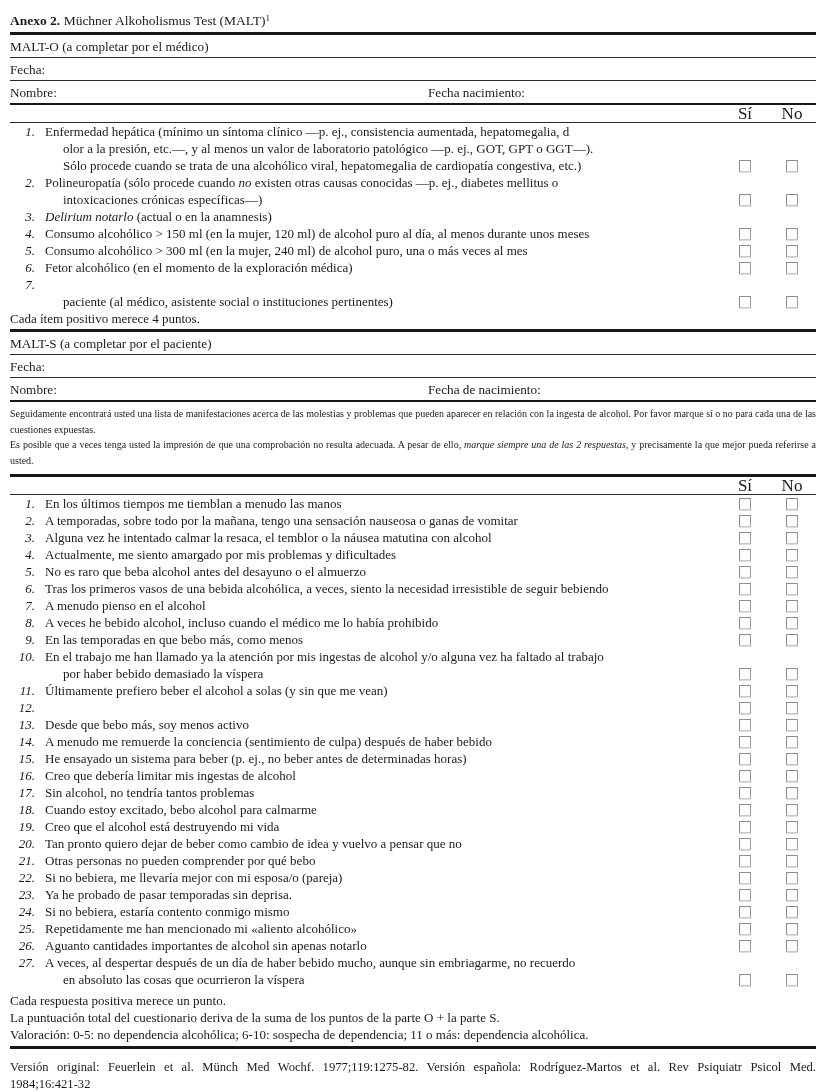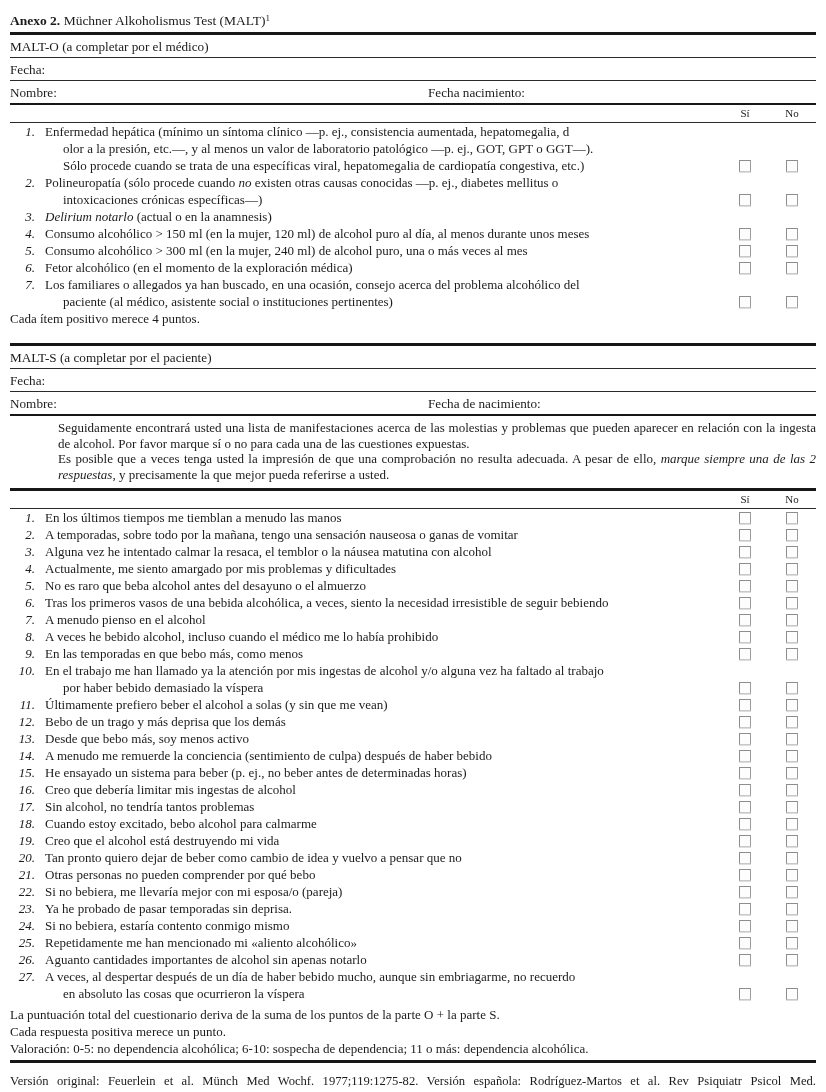--- a/index.html
+++ b/index.html
@@ -19,43 +19,43 @@
   .title b { font-weight:bold; }
   .title sup { font-size:9px; vertical-align:4px; line-height:0; }
 
   .tk { height:2.5px; background:#171717; }
   .tn { height:1px; background:#2a2a2a; }
 
   .hrow { position:relative; height:22px; font-size:13.2px; line-height:23px; }
   .hrow .mid { position:absolute; left:418px; top:0; }
   .fill { position:absolute; top:2px; bottom:2px; }
 
-  .sino { position:relative; height:17px; font-size:11px; line-height:17px; }
+  .sino { position:relative; height:17px; font-size:17px; line-height:17px; }
   .sino .col { position:absolute; width:24px; text-align:center; top:0; }
   .col-si { left:723px; }
   .col-no { left:770px; }
 
   .items { font-size:13px; line-height:17px; }
   .item { position:relative; display:flex; padding-right:78px; }
   .item .num { flex:0 0 25px; text-align:right; font-style:italic; margin-right:10px; }
   .item .text { flex:1; padding-left:18px; text-indent:-18px; }
   .cb {
     position:absolute; bottom:2px;
     width:12px; height:12px;
     background:#fdfdfd;
     border:1px solid #8d8d8d;
     border-bottom-color:#c9c9c9;
     border-right-color:#9b9b9b;
     box-shadow:0 1px 0 rgba(120,120,120,0.25);
   }
   .cb-si { left:729px; }
   .cb-no { left:776px; }
 
-  .note { font-size:13px; line-height:17px; padding-bottom:16px; }
-  .intro { font-size:13px; line-height:15.5px; text-align:justify; padding:4px 0 6px 0;margin-left:48px; }
+  .note { font-size:13px; line-height:17px; padding-bottom:2px; }
+  .intro { font-size:10px; line-height:15.5px; text-align:justify; padding:4px 0 6px 0; }
   .intro p { margin:0; }
   .scoring { font-size:13px; line-height:17.3px; padding:4px 0 3px 0; }
   .footnote {
     font-size:12.6px; line-height:17.5px;
     text-align:justify; word-spacing:1.5px;
     margin-top:10px;
   }
 </style>
 </head>
 <body>
@@ -87,21 +87,21 @@
 
   <div class="sino">
     <span class="col col-si">Sí</span>
     <span class="col col-no">No</span>
   </div>
   <div class="tn"></div>
 
   <div class="items" id="malt-o-items">
       <div class="item">
         <span class="num">1.</span>
-        <div class="text"><span>Enfermedad hepática (mínimo un síntoma clínico —p. ej., consistencia aumentada, hepatomegalia, d</span><br><span>olor a la presión, etc.—, y al menos un valor de laboratorio patológico —p. ej., GOT, GPT o GGT—).</span><br><span>Sólo procede cuando se trata de una específicas viral, hepatomegalia de cardiopatía congestiva, etc.)</span></div>
+        <div class="text"><span>Enfermedad hepática (mínimo un síntoma clínico —p. ej., consistencia aumentada, hepatomegalia, d</span><br><span>olor a la presión, etc.—, y al menos un valor de laboratorio patológico —p. ej., GOT, GPT o GGT—).</span><br><span>Sólo procede cuando se trata de una alcohólico viral, hepatomegalia de cardiopatía congestiva, etc.)</span></div>
         <span class="cb cb-si"></span>
         <span class="cb cb-no"></span>
       </div>
       <div class="item">
         <span class="num">2.</span>
         <div class="text"><span>Polineuropatía (sólo procede cuando </span><i>no</i><span> existen otras causas conocidas —p. ej., diabetes mellitus o</span><br><span>intoxicaciones crónicas específicas—)</span></div>
         <span class="cb cb-si"></span>
         <span class="cb cb-no"></span>
       </div>
       <div class="item">
@@ -121,21 +121,21 @@
         <span class="cb cb-no"></span>
       </div>
       <div class="item">
         <span class="num">6.</span>
         <div class="text"><span>Fetor alcohólico (en el momento de la exploración médica)</span></div>
         <span class="cb cb-si"></span>
         <span class="cb cb-no"></span>
       </div>
       <div class="item">
         <span class="num">7.</span>
-        <div class="text"><span>Los familiares o allegados ya han buscado, en una ocasión, consejo acerca del problema alcohólico del</span><br><span>paciente (al médico, asistente social o instituciones pertinentes)</span></div>
+        <div class="text"><br><span>paciente (al médico, asistente social o instituciones pertinentes)</span></div>
         <span class="cb cb-si"></span>
         <span class="cb cb-no"></span>
       </div>
     </div>
 
   <div class="note">Cada ítem positivo merece 4 puntos.</div>
   <div class="tk"></div>
 
   <div class="hrow">
     <span>MALT-S (a completar por el paciente)</span>
@@ -230,21 +230,20 @@
         <span class="cb cb-no"></span>
       </div>
       <div class="item">
         <span class="num">11.</span>
         <div class="text"><span>Últimamente prefiero beber el alcohol a solas (y sin que me vean)</span></div>
         <span class="cb cb-si"></span>
         <span class="cb cb-no"></span>
       </div>
       <div class="item">
         <span class="num">12.</span>
-        <div class="text"><span>Bebo de un trago y más deprisa que los demás</span></div>
         <span class="cb cb-si"></span>
         <span class="cb cb-no"></span>
       </div>
       <div class="item">
         <span class="num">13.</span>
         <div class="text"><span>Desde que bebo más, soy menos activo</span></div>
         <span class="cb cb-si"></span>
         <span class="cb cb-no"></span>
       </div>
       <div class="item">
@@ -327,21 +326,21 @@
       </div>
       <div class="item">
         <span class="num">27.</span>
         <div class="text"><span>A veces, al despertar después de un día de haber bebido mucho, aunque sin embriagarme, no recuerdo</span><br><span>en absoluto las cosas que ocurrieron la víspera</span></div>
         <span class="cb cb-si"></span>
         <span class="cb cb-no"></span>
       </div>
     </div>
 
   <div class="scoring" id="scoring-lines">
+      <div>Cada respuesta positiva merece un punto.</div>
       <div>La puntuación total del cuestionario deriva de la suma de los puntos de la parte O + la parte S.</div>
-      <div>Cada respuesta positiva merece un punto.</div>
       <div>Valoración: 0-5: no dependencia alcohólica; 6-10: sospecha de dependencia; 11 o más: dependencia alcohólica.</div>
     </div>
   <div class="tk"></div>
 
   <div class="footnote">Versión original: Feuerlein et al. Münch Med Wochf. 1977;119:1275-82. Versión española: Rodríguez-Martos et al. Rev Psiquiatr Psicol Med. 1984;16:421-32</div>
 
 </div>
 
 </body></html>

